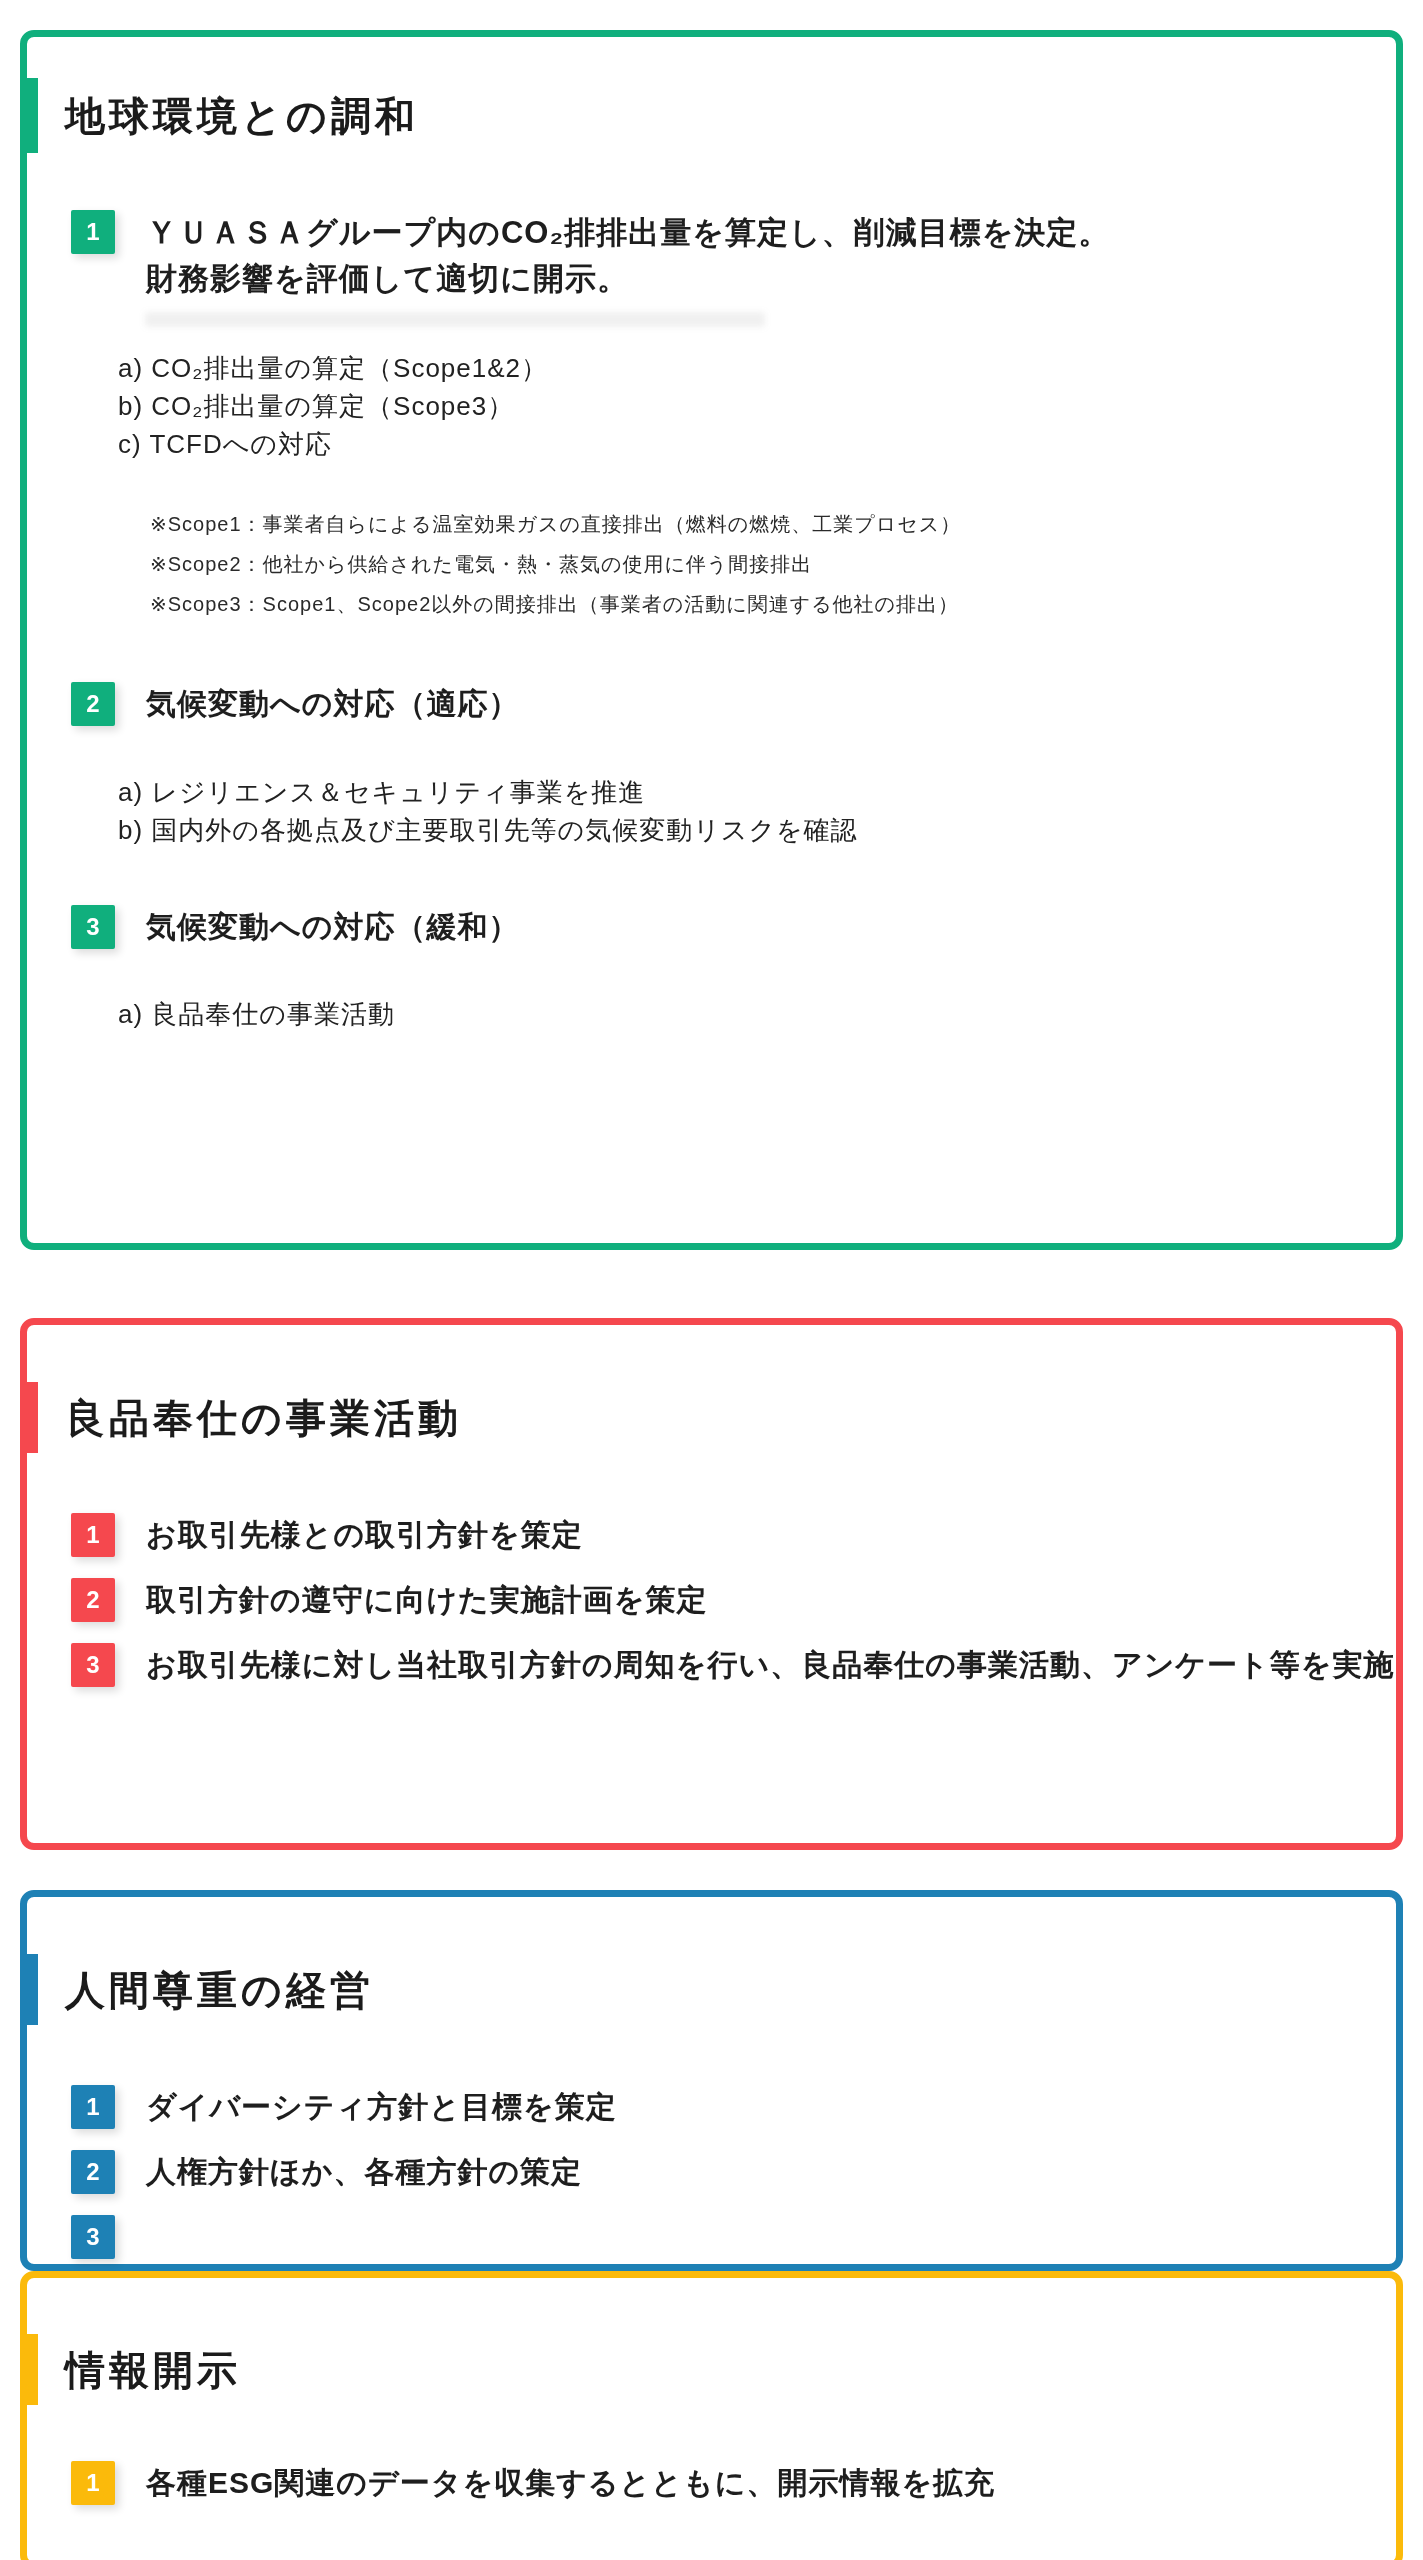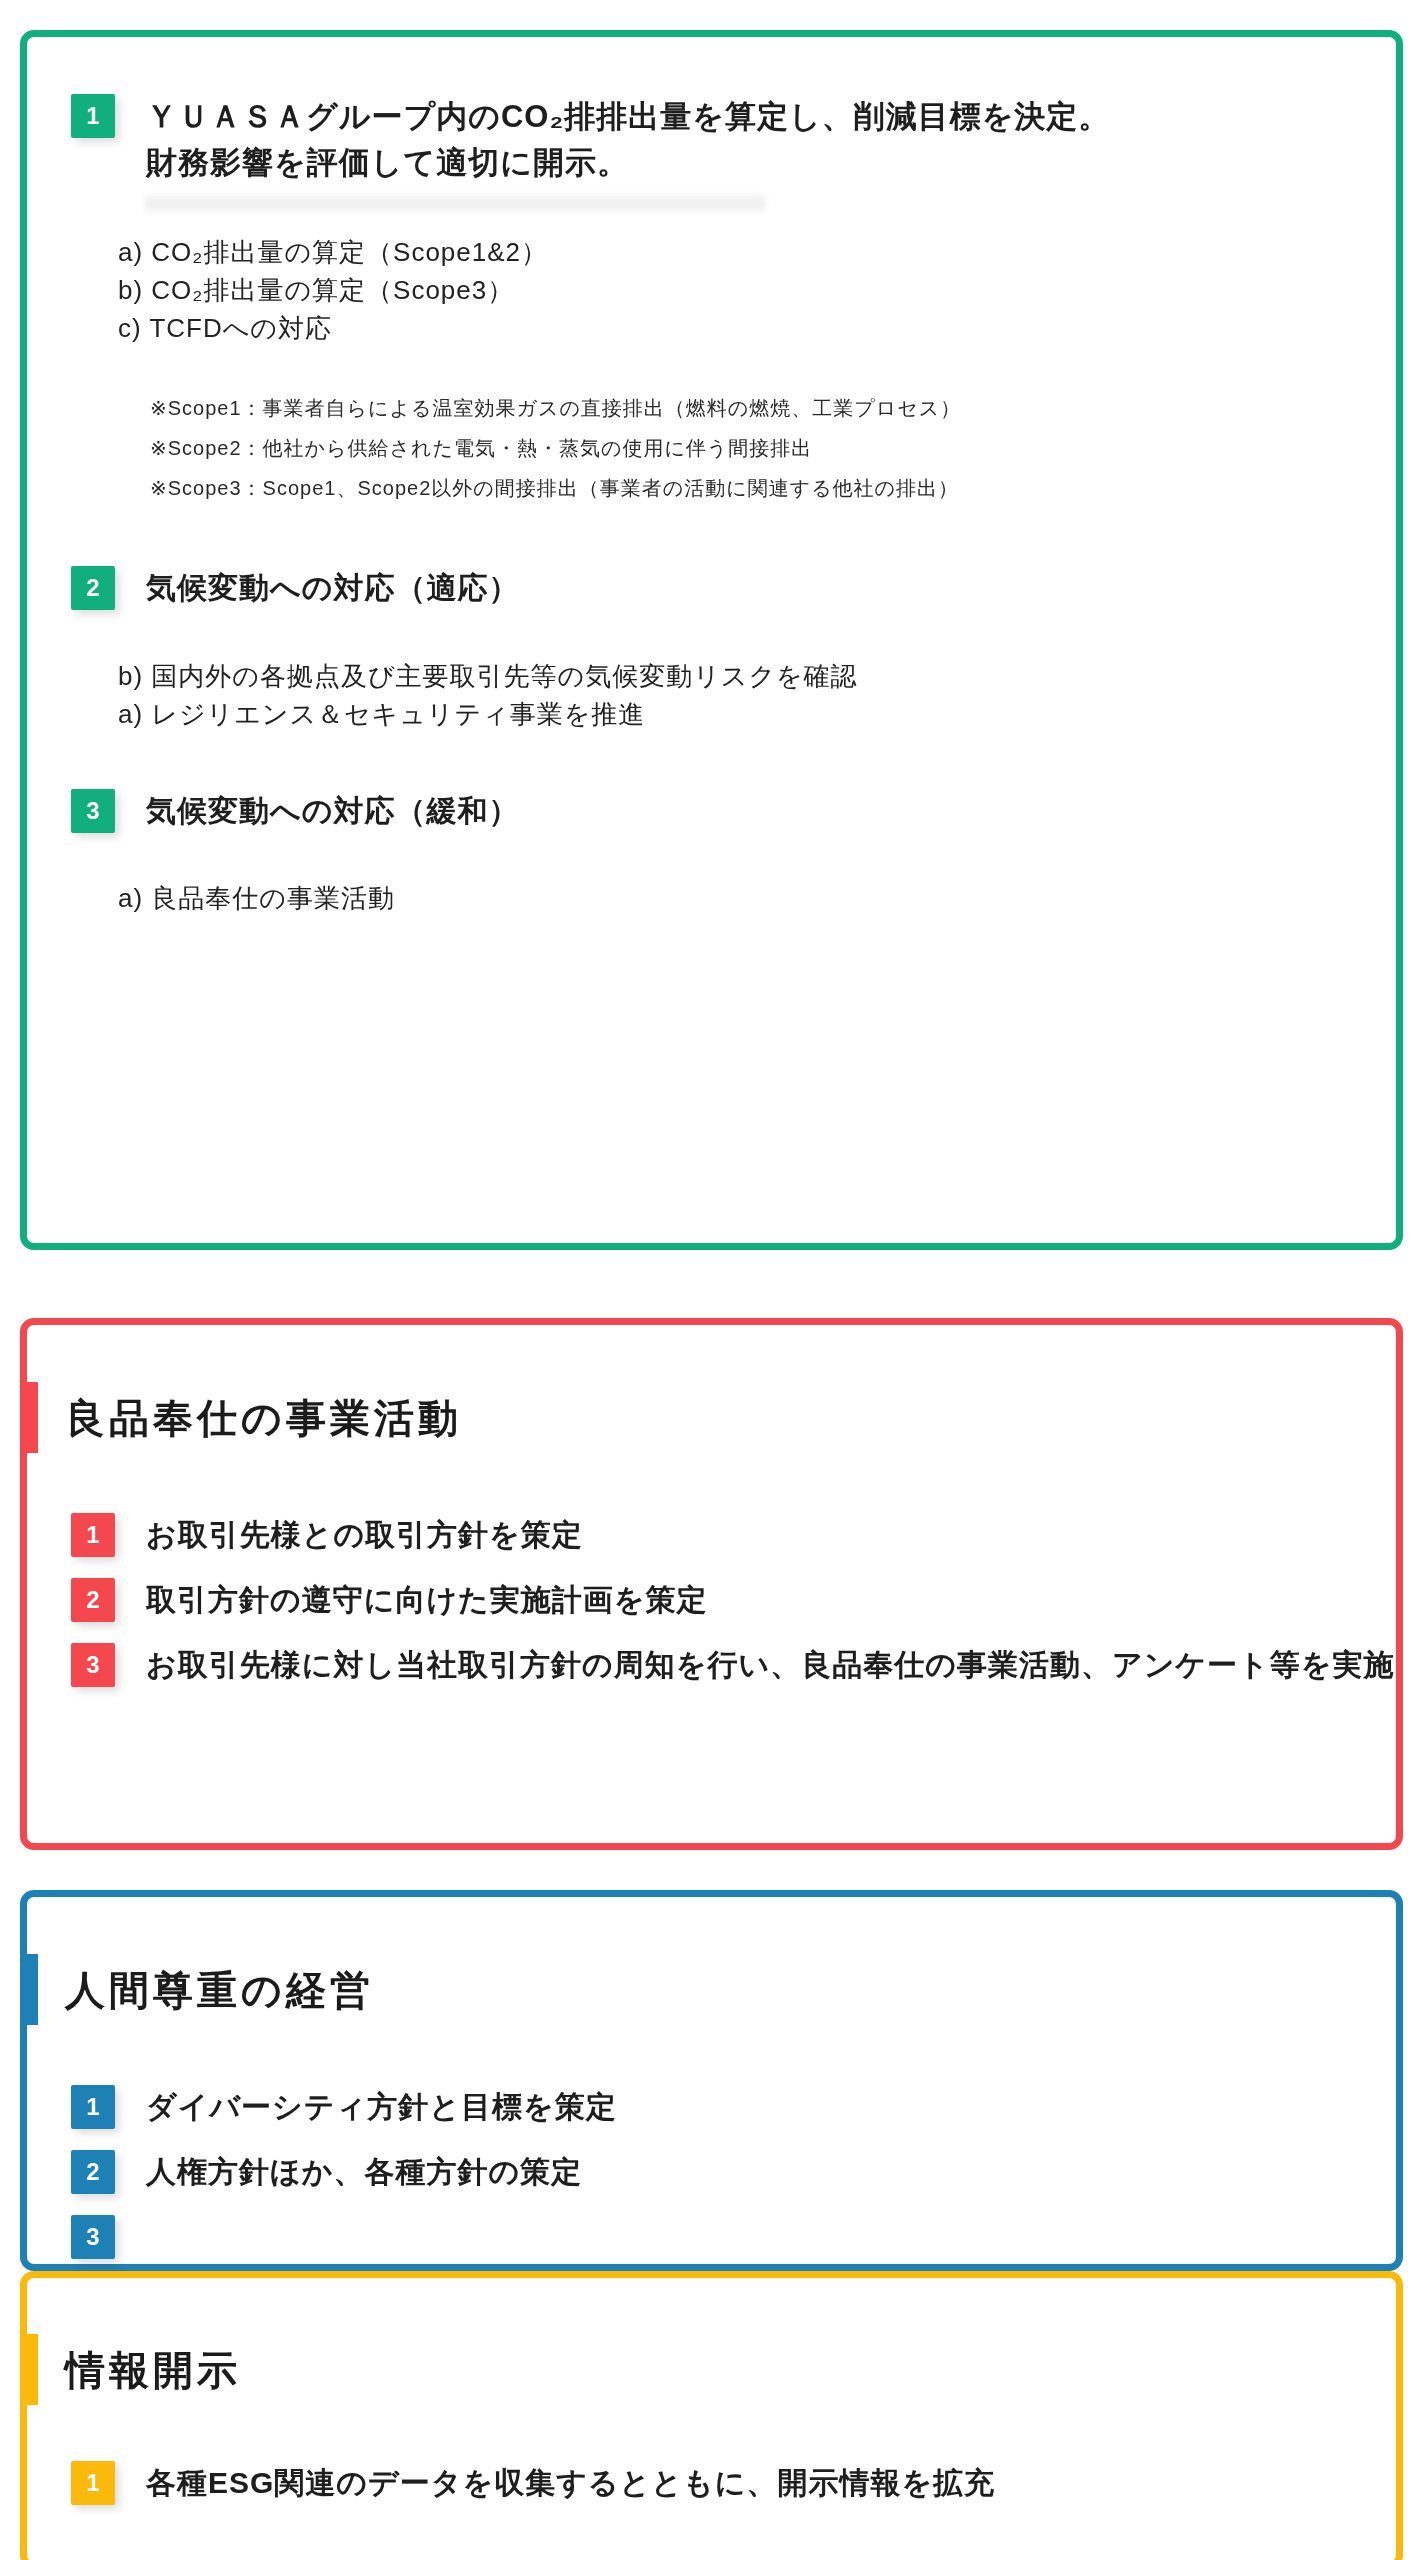--- a/index.html
+++ b/index.html
@@ -92,20 +92,24 @@
   .row-first { margin-top: 60px; }
   .sec-yellow .row-first { margin-top: 56px; }
   .row-next  { margin-top: 21px; }
 </style>
 </head>
 <body>
 
 <div class="page">
 
   <section class="box sec-green">
+    <div class="box-title">
+      <span class="accent"></span>
+      <h2 class="title-text">地球環境との調和</h2>
+    </div>
 
     <div class="num-item top g-item1">
       <span class="badge">1</span>
       <div class="item-text">
         <div>ＹＵＡＳＡグループ内のCO₂排排出量を算定し、削減目標を決定。</div>
         <div>財務影響を評価して適切に開示。</div>
       </div>
     </div>
 
     <div class="ghost-line"></div>
@@ -121,22 +125,22 @@
       <li>※Scope2：他社から供給された電気・熱・蒸気の使用に伴う間接排出</li>
       <li>※Scope3：Scope1、Scope2以外の間接排出（事業者の活動に関連する他社の排出）</li>
     </ul>
 
     <div class="num-item g-item2">
       <span class="badge">2</span>
       <div class="item-text">気候変動への対応（適応）</div>
     </div>
 
     <ul class="sub-list g-sub2">
+      <li>a) レジリエンス＆セキュリティ事業を推進</li>
       <li>b) 国内外の各拠点及び主要取引先等の気候変動リスクを確認</li>
-      <li>a) レジリエンス＆セキュリティ事業を推進</li>
     </ul>
 
     <div class="num-item g-item3">
       <span class="badge">3</span>
       <div class="item-text">気候変動への対応（緩和）</div>
     </div>
 
     <ul class="sub-list g-sub3">
       <li>a) 良品奉仕の事業活動</li>
     </ul>

